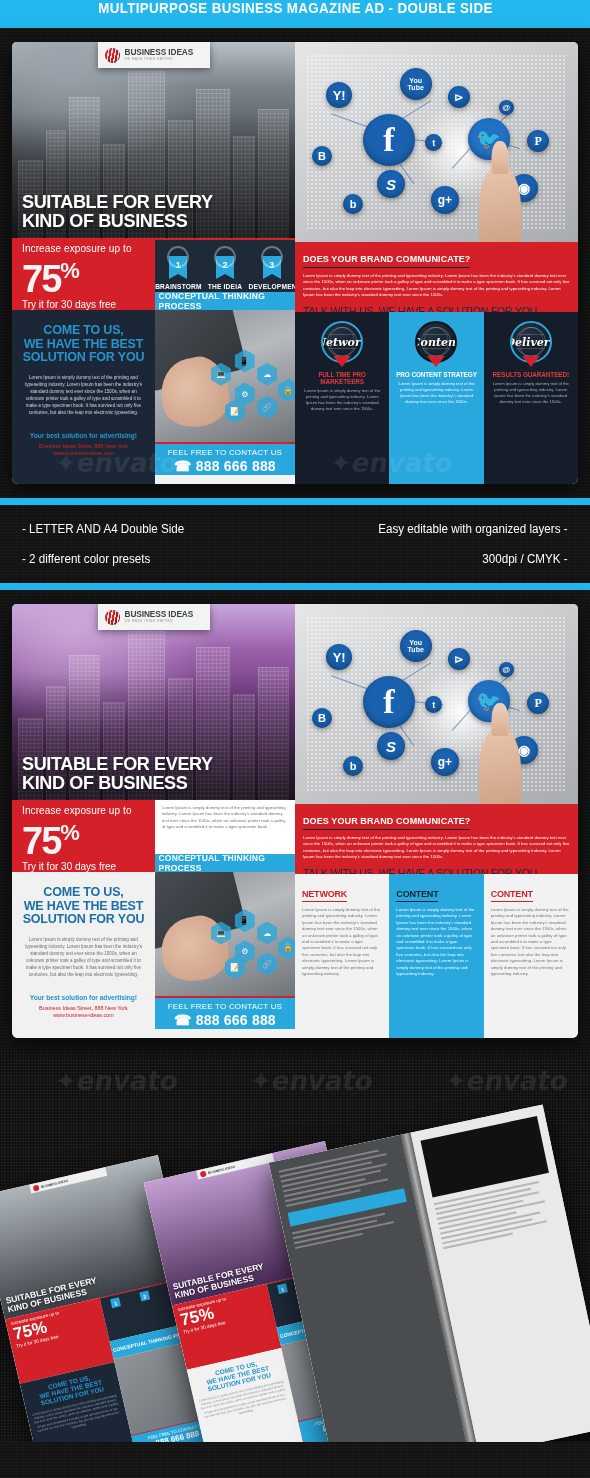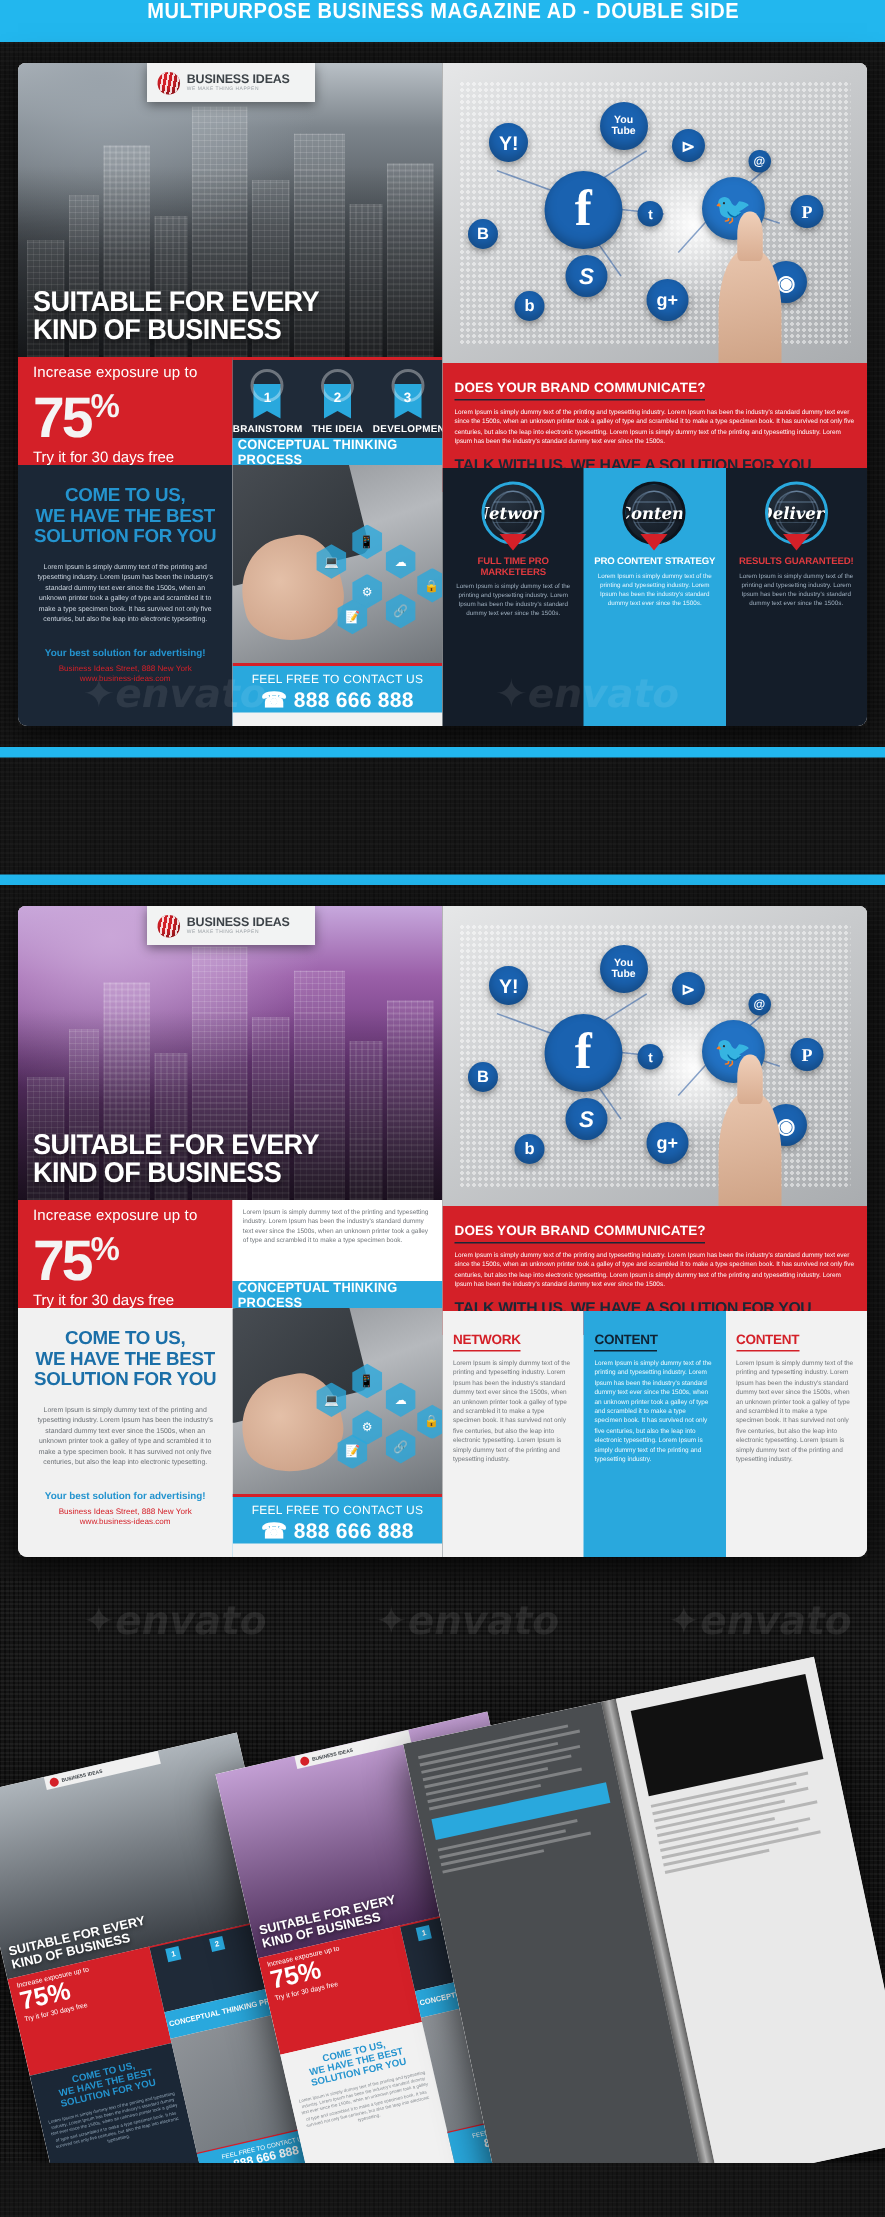--- a/index.html
+++ b/index.html
@@ -156,21 +156,21 @@
   .fingerhand { position:absolute; right:20%; bottom:-10%; width:15%; height:48%;
      background:linear-gradient(170deg,#e9c6ae,#c89a7c); border-radius:44% 44% 22% 22%;}
   .fingerhand::after { content:""; position:absolute; left:50%; top:-26%; transform:translateX(-50%);
      width:40%; height:34%; background:linear-gradient(180deg,#f0d0ba,#d8ac90); border-radius:46% 46% 14% 14%;}
 
   .redband { position:absolute; left:0; right:0; top:200px; height:86px; background:#d42028; color:#fff;
      padding:6px 8px 0 8px;}
   .redband h4 { font-size:9px; font-weight:bold; letter-spacing:.1px; padding-bottom:3px;
      border-bottom:1.5px solid #1b2736; display:inline-block; }
   .redband p { font-size:4.3px; line-height:6.4px; margin-top:5px; }
-  .redband .talk { font-size:10.5px; font-weight:bold; color:#1b2736; margin-top:6px; letter-spacing:-.2px;}
+  .redband .talk { font-size:10.5px; font-weight:normal; color:#1b2736; margin-top:6px; letter-spacing:-.2px;}
 
   .badges { position:absolute; left:0; right:0; top:270px; bottom:0; display:flex; background:#141d29;}
   .bcol { flex:1; padding:9px 5px 0 5px; position:relative; text-align:center; }
   .bcol.mid { background:#29a8dd; }
   .globe { width:42px; height:42px; border-radius:50%; margin:0 auto;
      background:radial-gradient(circle at 38% 30%, #27323f, #0d141d);
      border:2px solid #29a8dd; position:relative; overflow:hidden;
      display:flex; align-items:center; justify-content:center;}
   .bcol.mid .globe { border-color:#0d141d; }
   .globe::before { content:""; position:absolute; inset:4px;
@@ -452,20 +452,28 @@
       </div>
     </div>
   </div>
   <div class="wm" style="left:55px;top:420px;">✦envato</div>
   <div class="wm" style="left:330px;top:420px;">✦envato</div>
 </div>
 
 <div class="specs">
   <div class="rule"></div>
   <div class="specsinner">
+    <div class="col">
+      <span>- LETTER AND A4 Double Side</span>
+      <span>- 2 different color presets</span>
+    </div>
+    <div class="col r">
+      <span>Easy editable with organized layers -</span>
+      <span>300dpi / CMYK -</span>
+    </div>
   </div>
   <div class="rule bot"></div>
 </div>
 
 <div class="spread s2">
   <div class="pages">
 
     <div class="page pageL">
       <div class="city purple">
         <div class="sky"></div>

